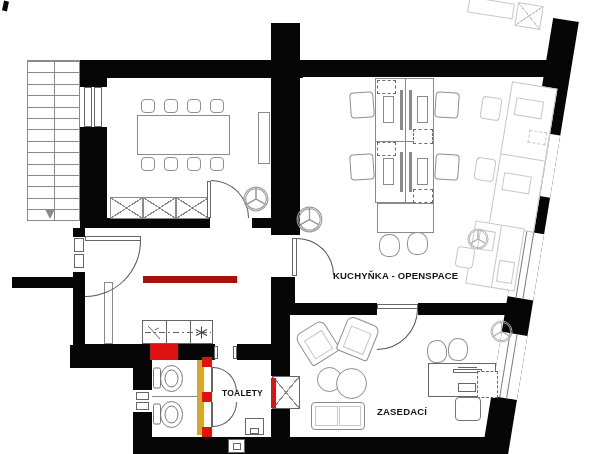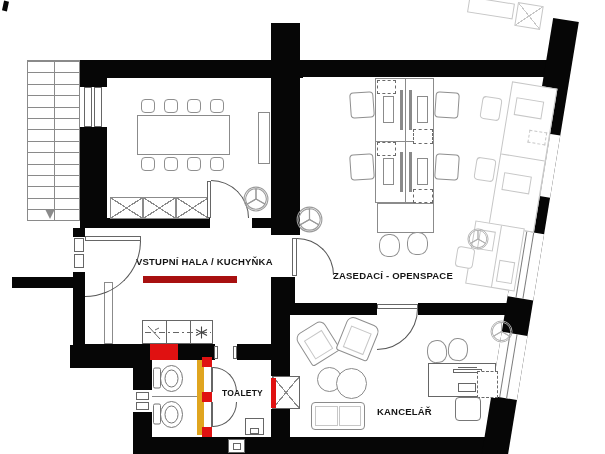--- a/index.html
+++ b/index.html
@@ -135,21 +135,20 @@
 
   <svg class="abs" style="left:243px;top:186px;" width="26" height="26" viewBox="0 0 24 24">
     <g fill="none" stroke="#9a9a9a" stroke-width="1">
       <circle cx="12" cy="12" r="11"></circle>
       <path d="M12 12 L12 2.5 A9.5 9.5 0 0 1 20.2 16.7 Z"></path>
       <path d="M12 12 L12 2.5 A9.5 9.5 0 0 1 20.2 16.7 Z" transform="rotate(120 12 12)"></path>
       <path d="M12 12 L12 2.5 A9.5 9.5 0 0 1 20.2 16.7 Z" transform="rotate(240 12 12)"></path>
     </g>
   </svg>
 
-  <div class="lbl" style="left:136px;top:256px;">VSTUPNÍ HALA / KUCHYŇKA</div>
   <div class="abs" style="left:143px;top:276px;width:94px;height:7px;background:var(--dred);"></div>
   <div class="o" style="left:104px;top:282px;width:9px;height:62px;"></div>
 
   <div class="od" style="left:74px;top:238px;width:10px;height:14px;"></div>
   <div class="od" style="left:74px;top:254px;width:10px;height:14px;"></div>
   <div class="od" style="left:85px;top:236px;width:56px;height:5px;"></div>
   <div class="arc br" style="left:85px;top:241px;width:56px;height:56px;"></div>
 
   <div class="od" style="left:142px;top:320px;width:71px;height:24px;">
     <div class="vline" style="left:23px;top:0;width:1px;height:100%;background:#666;"></div>
@@ -221,21 +220,21 @@
     </g>
   </svg>
   <svg class="abs" style="left:467px;top:228px;" width="22" height="22" viewBox="0 0 24 24">
     <g fill="none" stroke="#b0b0b0" stroke-width="1">
       <circle cx="12" cy="12" r="11"></circle>
       <path d="M12 12 L12 2.5 A9.5 9.5 0 0 1 20.2 16.7 Z"></path>
       <path d="M12 12 L12 2.5 A9.5 9.5 0 0 1 20.2 16.7 Z" transform="rotate(120 12 12)"></path>
       <path d="M12 12 L12 2.5 A9.5 9.5 0 0 1 20.2 16.7 Z" transform="rotate(240 12 12)"></path>
     </g>
   </svg>
-  <div class="lbl" style="left:333px;top:270px;">ZASEDACÍ - OPENSPACE</div>
+  <div class="lbl" style="left:333px;top:270px;">KUCHYŇKA - OPENSPACE</div>
 
   <div class="od" style="left:377px;top:304px;width:41px;height:5px;"></div>
   <div class="arc br" style="left:377px;top:309px;width:41px;height:41px;"></div>
 
   <div class="chair" style="left:301px;top:325px;width:33px;height:36px;border-radius:7px 7px 3px 3px;transform:rotate(-32deg);">
     <div class="of" style="left:5px;top:8px;width:21px;height:22px;"></div>
   </div>
   <div class="chair" style="left:341px;top:320px;width:34px;height:37px;border-radius:7px 7px 3px 3px;transform:rotate(22deg);">
     <div class="of" style="left:5px;top:8px;width:22px;height:23px;"></div>
   </div>
@@ -256,21 +255,21 @@
   <div class="dash" style="left:477px;top:371px;width:21px;height:27px;"></div>
   <div class="chair" style="left:455px;top:397px;width:26px;height:24px;border-color:#777;"></div>
   <svg class="abs" style="left:490px;top:320px;" width="23" height="23" viewBox="0 0 24 24">
     <g fill="none" stroke="#b0b0b0" stroke-width="1">
       <circle cx="12" cy="12" r="11"></circle>
       <path d="M12 12 L12 2.5 A9.5 9.5 0 0 1 20.2 16.7 Z"></path>
       <path d="M12 12 L12 2.5 A9.5 9.5 0 0 1 20.2 16.7 Z" transform="rotate(120 12 12)"></path>
       <path d="M12 12 L12 2.5 A9.5 9.5 0 0 1 20.2 16.7 Z" transform="rotate(240 12 12)"></path>
     </g>
   </svg>
-  <div class="lbl" style="left:377px;top:406px;">KANCELÁŘ</div>
+  <div class="lbl" style="left:377px;top:406px;">ZASEDACÍ</div>
 
   <div class="abs" style="left:152px;top:396px;width:45px;height:1px;background:#8a8a8a;"></div>
   <svg class="abs" style="left:153px;top:363px;" width="32" height="31" viewBox="0 0 32 31">
     <g fill="none" stroke="#777" stroke-width="1">
       <rect x="0.5" y="5" width="7" height="20" rx="1.5"></rect>
       <ellipse cx="18.5" cy="15.5" rx="11" ry="13"></ellipse>
       <ellipse cx="18.5" cy="15.5" rx="6.5" ry="8.5"></ellipse>
     </g>
   </svg>
   <svg class="abs" style="left:153px;top:399px;" width="32" height="31" viewBox="0 0 32 31">

